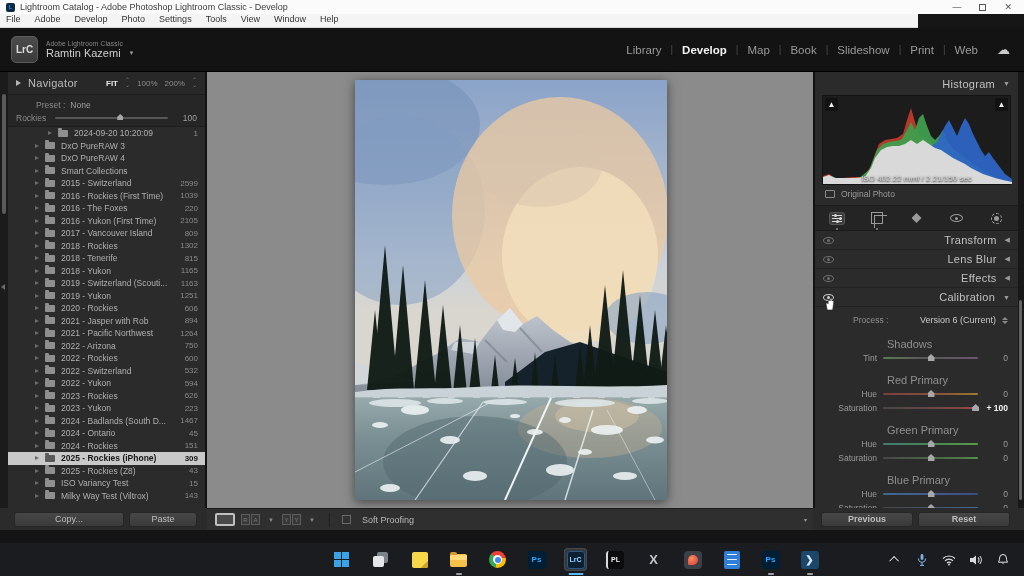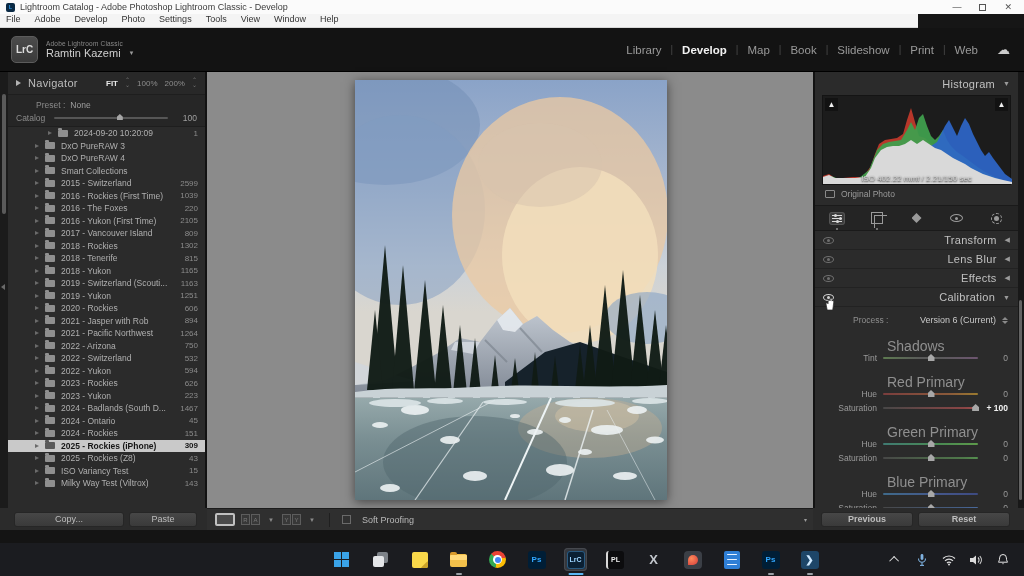--- a/index.html
+++ b/index.html
@@ -114,21 +114,21 @@
   .phead.bright .eye { border-color:#d0d0d0; } .phead.bright .eye::after { background:#d0d0d0; }
 
   .calbody { padding:4px 0 0 0; position:relative; }
   .proc-row { display:flex; align-items:center; height:18px; padding:0 10px 0 38px; }
   .proc-lbl { font-size:8.5px; color:#8f8f8f; }
   .proc-val { margin-left:auto; font-size:9px; color:#c8c8c8; }
   .proc-ud { margin-left:6px; display:flex; flex-direction:column; gap:1px; }
   .proc-ud i { width:0; height:0; border-left:3px solid transparent; border-right:3px solid transparent; display:block; }
   .proc-ud i.u { border-bottom:3px solid #8a8a8a; }
   .proc-ud i.d { border-top:3px solid #8a8a8a; }
-  .sgroup { font-size:14px; color:#8f8f8f; padding-left:72px; margin-top:9px; height:13px; }
+  .sgroup { font-size:11px; color:#8f8f8f; padding-left:72px; margin-top:9px; height:13px; }
   .srow { display:flex; align-items:center; height:14px; padding:0 10px 0 0; }
   .slbl { width:68px; text-align:right; font-size:8.5px; color:#9a9a9a; padding-right:6px; flex:none; }
   .strack { flex:1; height:2px; border-radius:1px; position:relative; }
   .sthumb { position:absolute; top:-3px; width:7px; height:7px; margin-left:-3px; background:#a8a8a8; clip-path:polygon(50% 0,100% 45%,100% 100%,0 100%,0 45%); }
   .sval { width:30px; text-align:right; font-size:8.5px; color:#9a9a9a; flex:none; }
   .sval.bold { color:#f2f2f2; font-weight:bold; }
   .track-tint { background:linear-gradient(90deg,#5d7a50,#5a5a5a 40%,#5a5a5a 60%,#6d5570); }
   .track-rhue { background:linear-gradient(90deg,#7a3d3d,#8a5a3a 70%,#9a7a2f); }
   .track-rsat { background:linear-gradient(90deg,#474747,#8a4545 85%,#a05050); }
   .track-ghue { background:linear-gradient(90deg,#3f7a72,#4a8a52 60%,#5d9a4a); }
@@ -278,21 +278,21 @@
           <span class="nz-pct">200%</span>
           <span class="nz-ud">⌃<br>⌄</span>
         </span>
       </div>
       <div class="preset-box">
         <div class="preset-row">
           <span class="preset-lbl">Preset :</span>
           <span class="preset-val">None</span>
         </div>
         <div class="amount-row">
-          <span class="amount-lbl">Catalog</span>
+          <span class="amount-lbl">Rockies</span>
           <span class="amount-track">
               <span class="amount-thumb"></span>
             </span>
           <span class="amount-val">100</span>
         </div>
       </div>
       <div class="ftree">
         <div class="frow indent2">
             <span class="ftri"></span>
             <span class="ficon"></span>
@@ -393,20 +393,26 @@
             <span class="ftri"></span>
             <span class="ficon"></span>
             <span class="fname">2021 - Pacific Northwest</span>
             <span class="fcount">1264</span>
           </div>
           <div class="frow">
             <span class="ftri"></span>
             <span class="ficon"></span>
             <span class="fname">2022 - Arizona</span>
             <span class="fcount">750</span>
+          </div>
+          <div class="frow">
+            <span class="ftri"></span>
+            <span class="ficon"></span>
+            <span class="fname">2022 - Rockies</span>
+            <span class="fcount">600</span>
           </div>
           <div class="frow">
             <span class="ftri"></span>
             <span class="ficon"></span>
             <span class="fname">2022 - Switzerland</span>
             <span class="fcount">532</span>
           </div>
           <div class="frow">
             <span class="ftri"></span>
             <span class="ficon"></span>

